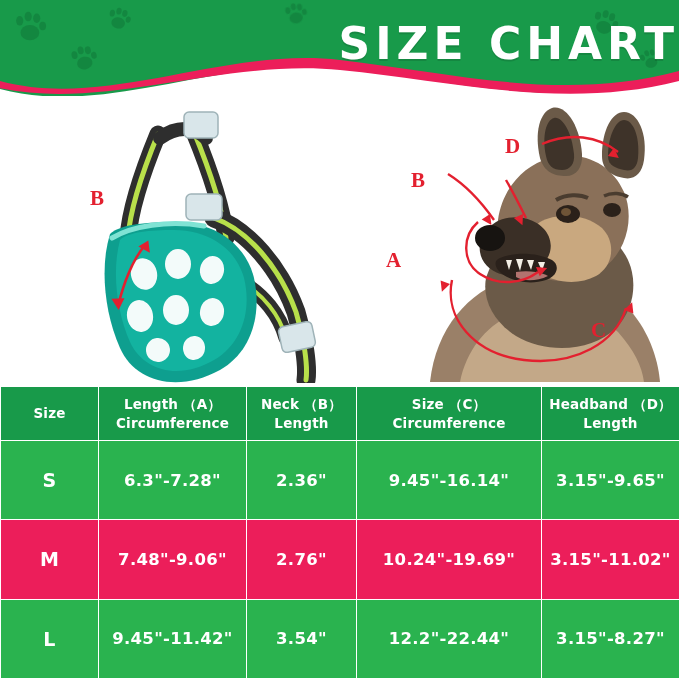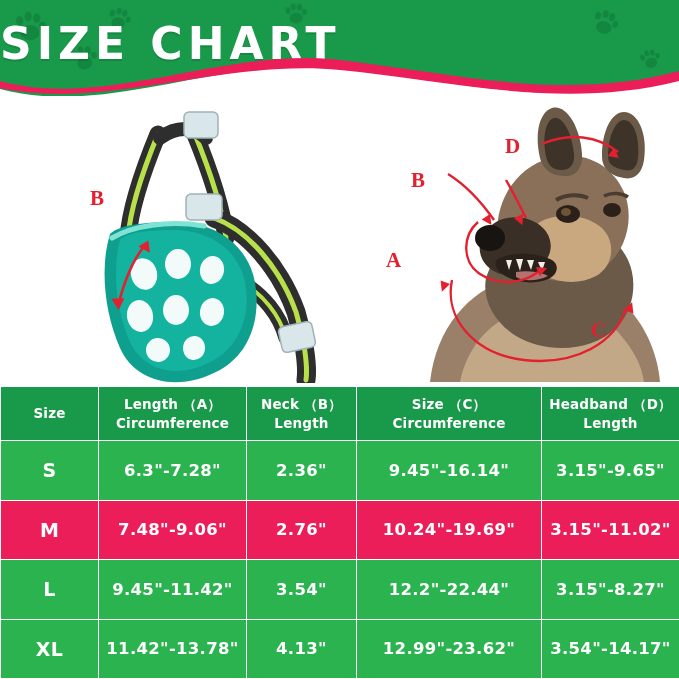--- a/index.html
+++ b/index.html
@@ -28,21 +28,21 @@
   }
   .header-paws {
     position: absolute;
     left: 0; top: 0; width: 679px; height: 96px;
     pointer-events: none;
   }
   .header-title {
     position: absolute;
     left: 0; top: 18px;
     width: 679px;
-    text-align: left;
+    text-align: right;
     color: #ffffff;
     font-weight: bold;
     font-size: 44px;
     letter-spacing: 5px;
     font-family: "DejaVu Sans", sans-serif;
     text-shadow: 0 2px 0 rgba(0,0,0,0.12);
   }
   .header-swoosh {
     position: absolute;
     left: -10px; top: 52px;
@@ -350,24 +350,17 @@
           <td>10.24"-19.69"</td>
           <td>3.15"-11.02"</td>
         </tr>
         <tr>
           <td class="size-cell">L</td>
           <td>9.45"-11.42"</td>
           <td>3.54"</td>
           <td>12.2"-22.44"</td>
           <td>3.15"-8.27"</td>
         </tr>
-        <tr>
-          <td class="size-cell">XL</td>
-          <td>11.42"-13.78"</td>
-          <td>4.13"</td>
-          <td>12.99"-23.62"</td>
-          <td>3.54"-14.17"</td>
-        </tr>
       </tbody>
     </table>
   </div>
 
 </div>
 
 </body></html>

